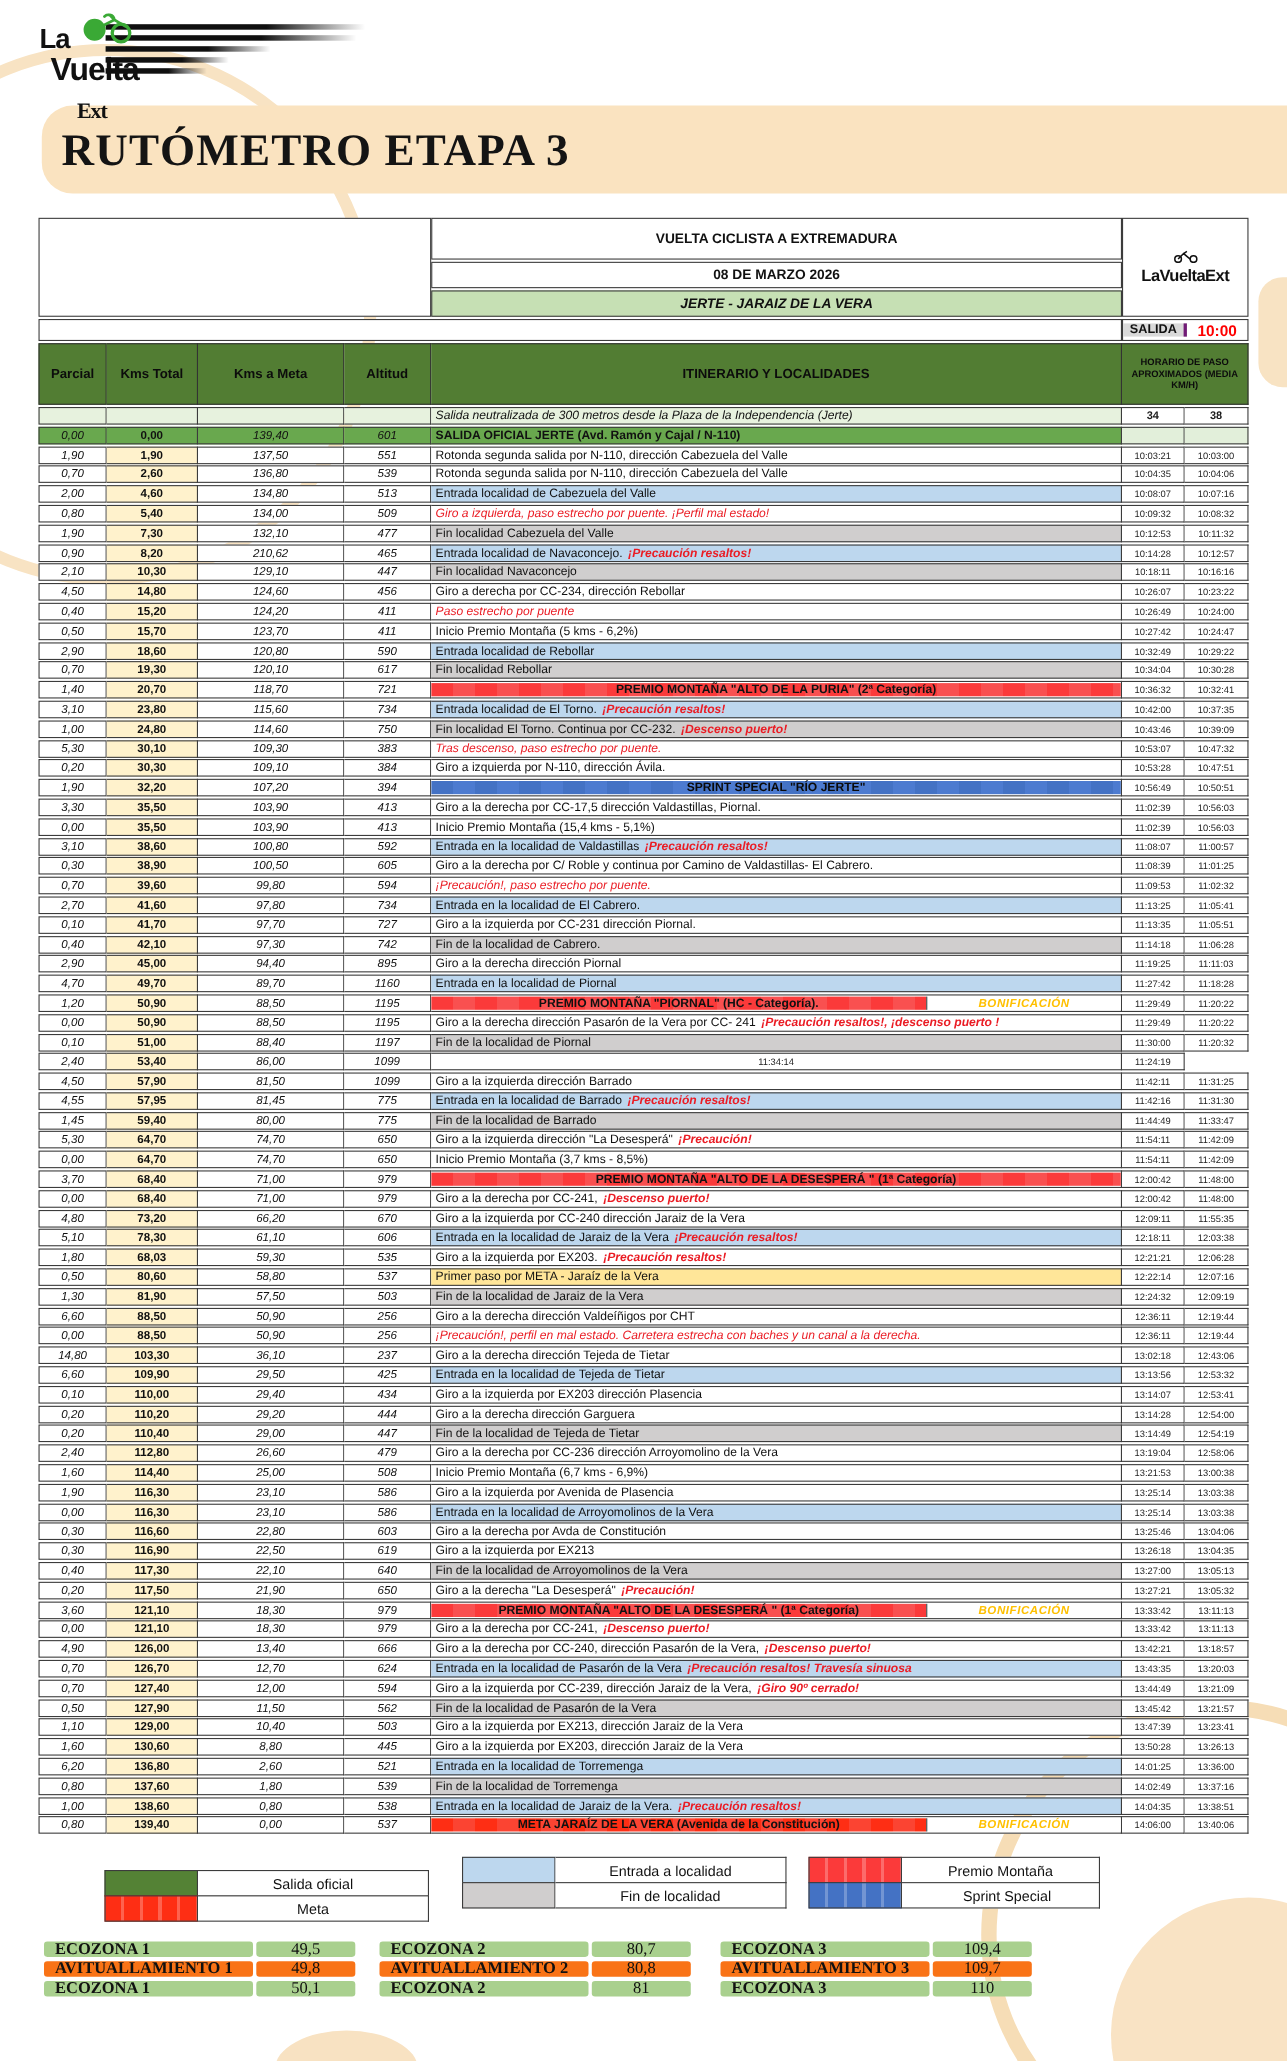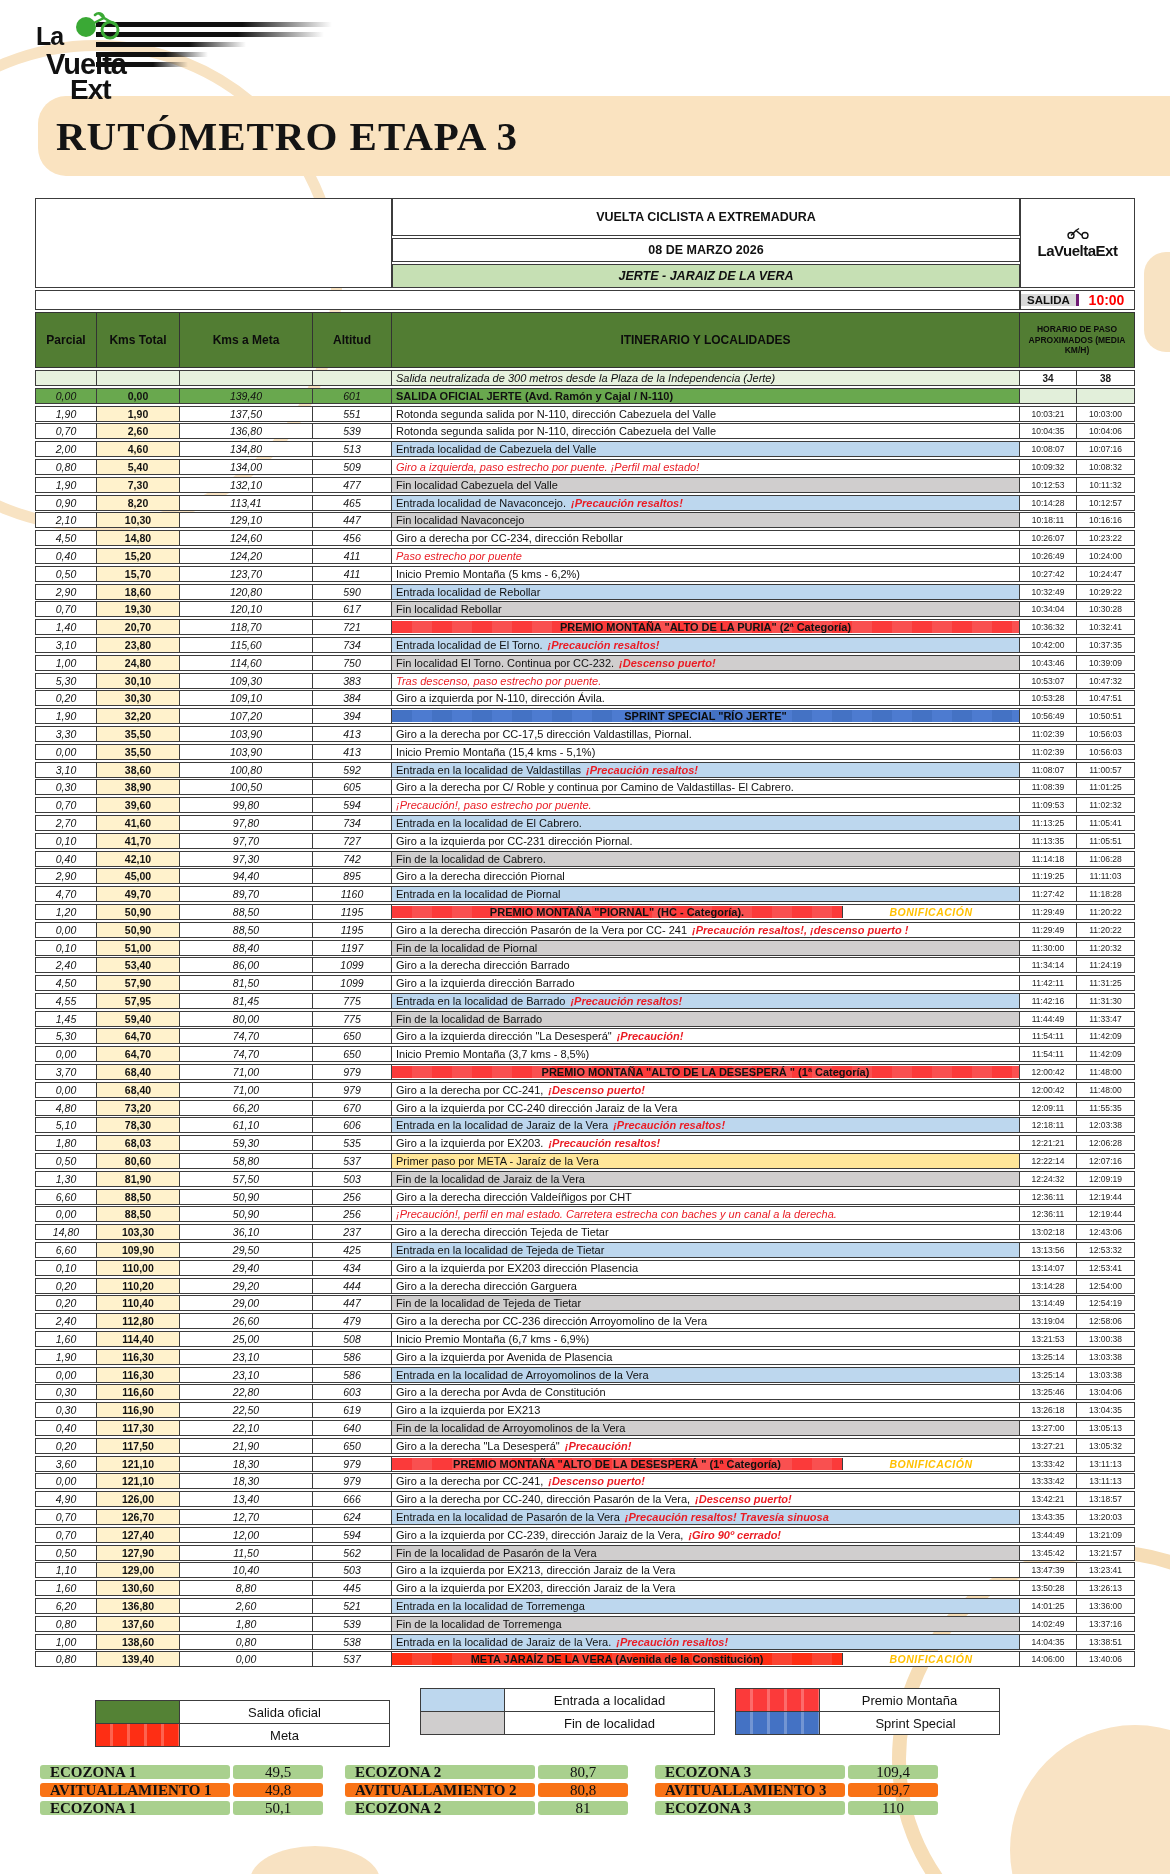--- a/index.html
+++ b/index.html
@@ -13,21 +13,21 @@
            border:11px solid #f8e3c3;}
   .sliver-r{right:-26px;top:252px;width:52px;height:100px;border-radius:22px;background:#f8e3c3;}
   .ring-br{right:-150px;top:1545px;width:400px;height:400px;border-radius:50%;border:14px solid #f6ddb6;}
   .blob-br{right:-90px;top:1725px;width:250px;height:250px;border-radius:50%;background:#f9e3c4;}
   .blob-bl{left:250px;top:1846px;width:130px;height:70px;border-radius:50%;background:#f8e2c2;}
 
   
   .brand{position:absolute;left:28px;top:6px;width:430px;height:90px;z-index:2;}
   .brand .l1{position:absolute;left:8px;top:16px;font-size:25px;font-weight:bold;letter-spacing:-1px;}
   .brand .l2{position:absolute;left:2px;top:42px;font-size:29px;font-weight:bold;letter-spacing:-1px;margin-left:16px;}
-  .brand .l3{position:absolute;left:42px;top:68px;font-size:28px;font-weight:bold;letter-spacing:-1px;}
+  .brand .l3{position:absolute;left:42px;top:84px;font-size:20px;font-weight:bold;letter-spacing:-1px;font-family:Liberation Serif, serif;}
   .bikemark{position:absolute;left:42px;top:6px;}
   .speedlines{position:absolute;left:96px;top:22px;}
   .speedlines div{height:5px;margin-bottom:5px;background:linear-gradient(90deg,#101010 62%,rgba(0,0,0,0));}
   .sl1{width:236px;} .sl2{width:228px;} .sl3{width:150px;} .sl4{width:112px;} .sl5{width:92px;}
 
   .banner{position:absolute;left:38px;top:96px;width:1132px;height:80px;background:#fae3c0;
           border-radius:28px 0 0 28px;z-index:1;display:flex;align-items:center;}
   .banner h1{margin:0 0 0 18px;font-family:"Liberation Serif",serif;font-weight:bold;
              font-size:41px;letter-spacing:1px;color:#141414;}
 
@@ -253,21 +253,21 @@
         <div class="c a">477</div>
         <div class="c it">
           <span>Fin localidad Cabezuela del Valle</span>
         </div>
         <div class="c h">10:12:53</div>
         <div class="c h">10:11:32</div>
       </div>
       <div class="row entrada">
         <div class="c p">0,90</div>
         <div class="c t">8,20</div>
-        <div class="c m">113,41</div>
+        <div class="c m">210,62</div>
         <div class="c a">465</div>
         <div class="c it">
           <span>Entrada localidad de Navaconcejo.</span>
           <span class="alert">¡Precaución resaltos!</span>
         </div>
         <div class="c h">10:14:28</div>
         <div class="c h">10:12:57</div>
       </div>
       <div class="row fin">
         <div class="c p">2,10</div>
@@ -547,23 +547,20 @@
           <span>Fin de la localidad de Piornal</span>
         </div>
         <div class="c h">11:30:00</div>
         <div class="c h">11:20:32</div>
       </div>
       <div class="row normal">
         <div class="c p">2,40</div>
         <div class="c t">53,40</div>
         <div class="c m">86,00</div>
         <div class="c a">1099</div>
-        <div class="c it">
-          <span>Giro a la derecha dirección Barrado</span>
-        </div>
         <div class="c h">11:34:14</div>
         <div class="c h">11:24:19</div>
       </div>
       <div class="row normal">
         <div class="c p">4,50</div>
         <div class="c t">57,90</div>
         <div class="c m">81,50</div>
         <div class="c a">1099</div>
         <div class="c it">
           <span>Giro a la izquierda dirección Barrado</span>

